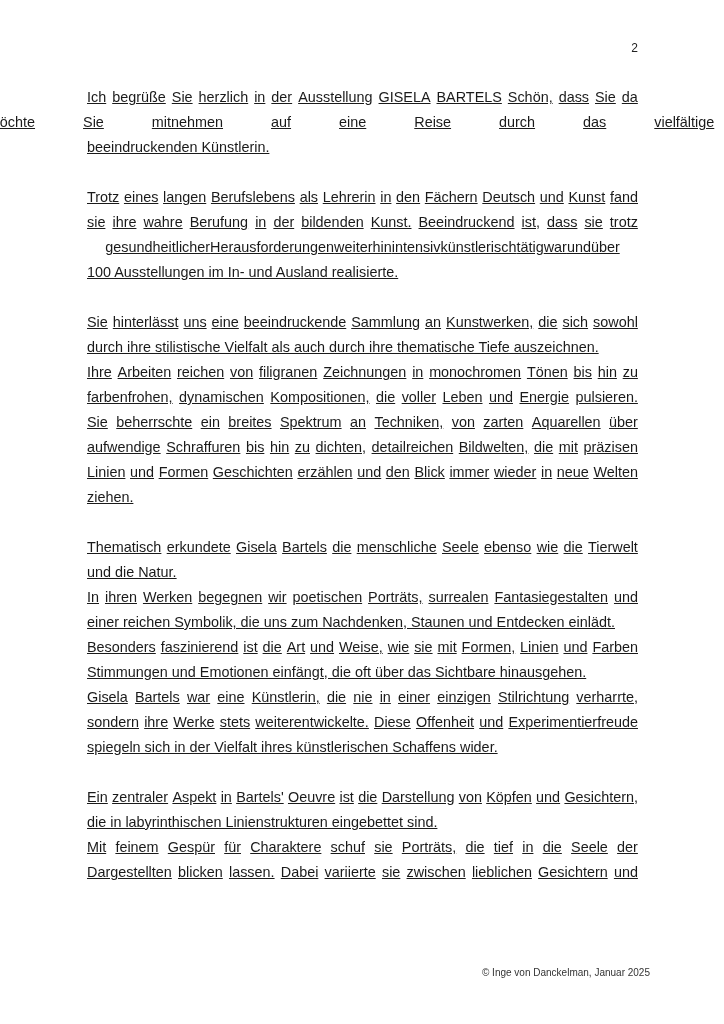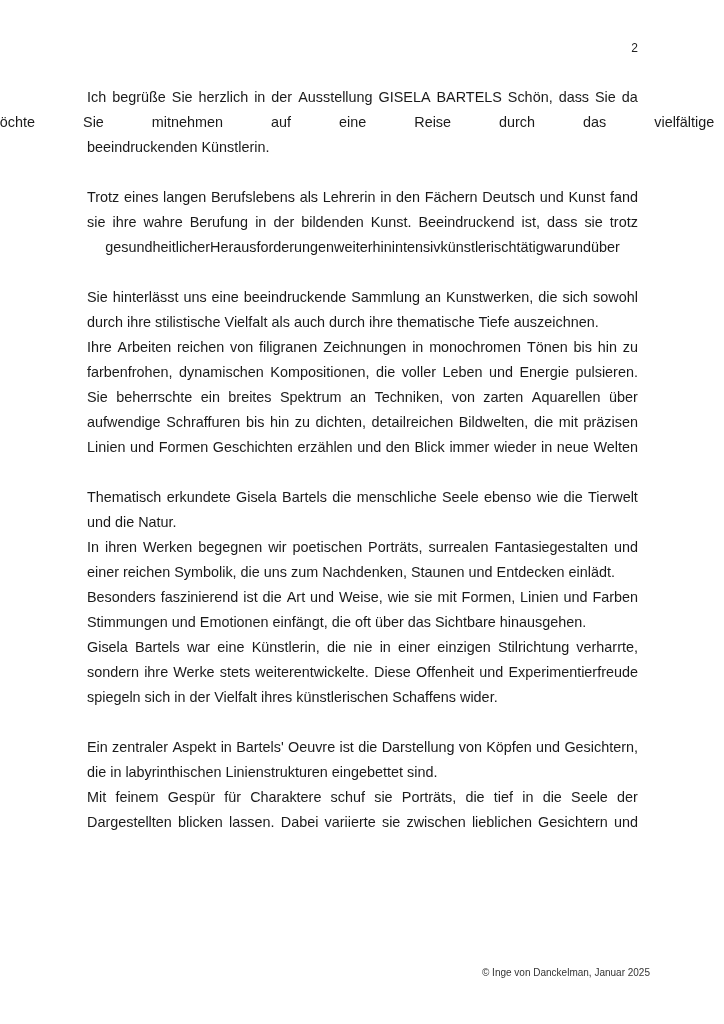--- a/index.html
+++ b/index.html
@@ -1,19 +1,19 @@
 <!DOCTYPE html>
 <html><head>
   <meta charset="utf-8">
   <style>
     html, body { margin: 0; padding: 0; background: #ffffff; }
     body { width: 724px; height: 1024px; position: relative; overflow: hidden; font-family: "Liberation Sans", sans-serif; color: #1a1a1a; }
     .page-number { position: absolute; top: 41px; left: 620px; width: 18px; text-align: right; font-family: "Liberation Sans", sans-serif; font-size: 12px; color: #222; }
     .body-text { position: absolute; top: 85px; left: 87px; width: 551px; font-size: 14.4px; line-height: 25px; text-align: justify; }
-    .para { margin: 0 0 25px 0; }
+    .para { margin: 0 0 25px 0; text-decoration: underline; }
     .line { display: block; text-align: justify; text-align-last: justify; white-space: nowrap; }
     .line.last { text-align-last: left; }
     .footer { position: absolute; top: 967px; right: 74px; font-size: 10px; color: #333; }
   </style>
 </head>
 <body>
 
 <div class="page-number">2</div>
 
 <div class="body-text">
@@ -85,20 +85,21 @@
         <span>gesundheitlicher</span>
         <span>Herausforderungen</span>
         <span>weiterhin</span>
         <span>intensiv</span>
         <span>künstlerisch</span>
         <span>tätig</span>
         <span>war</span>
         <span>und</span>
         <span>über</span>
       </span>
+    <span class="line last">100 Ausstellungen im In- und Ausland realisierte.</span>
   </p>
   <p class="para">
     <span class="line" style="display: flex; justify-content: space-between;">
         <span>Sie</span>
         <span>hinterlässt</span>
         <span>uns</span>
         <span>eine</span>
         <span>beeindruckende</span>
         <span>Sammlung</span>
         <span>an</span>
@@ -167,20 +168,21 @@
         <span>erzählen</span>
         <span>und</span>
         <span>den</span>
         <span>Blick</span>
         <span>immer</span>
         <span>wieder</span>
         <span>in</span>
         <span>neue</span>
         <span>Welten</span>
       </span>
+    <span class="line last">ziehen.</span>
   </p>
   <p class="para">
     <span class="line" style="display: flex; justify-content: space-between;">
         <span>Thematisch</span>
         <span>erkundete</span>
         <span>Gisela</span>
         <span>Bartels</span>
         <span>die</span>
         <span>menschliche</span>
         <span>Seele</span>

